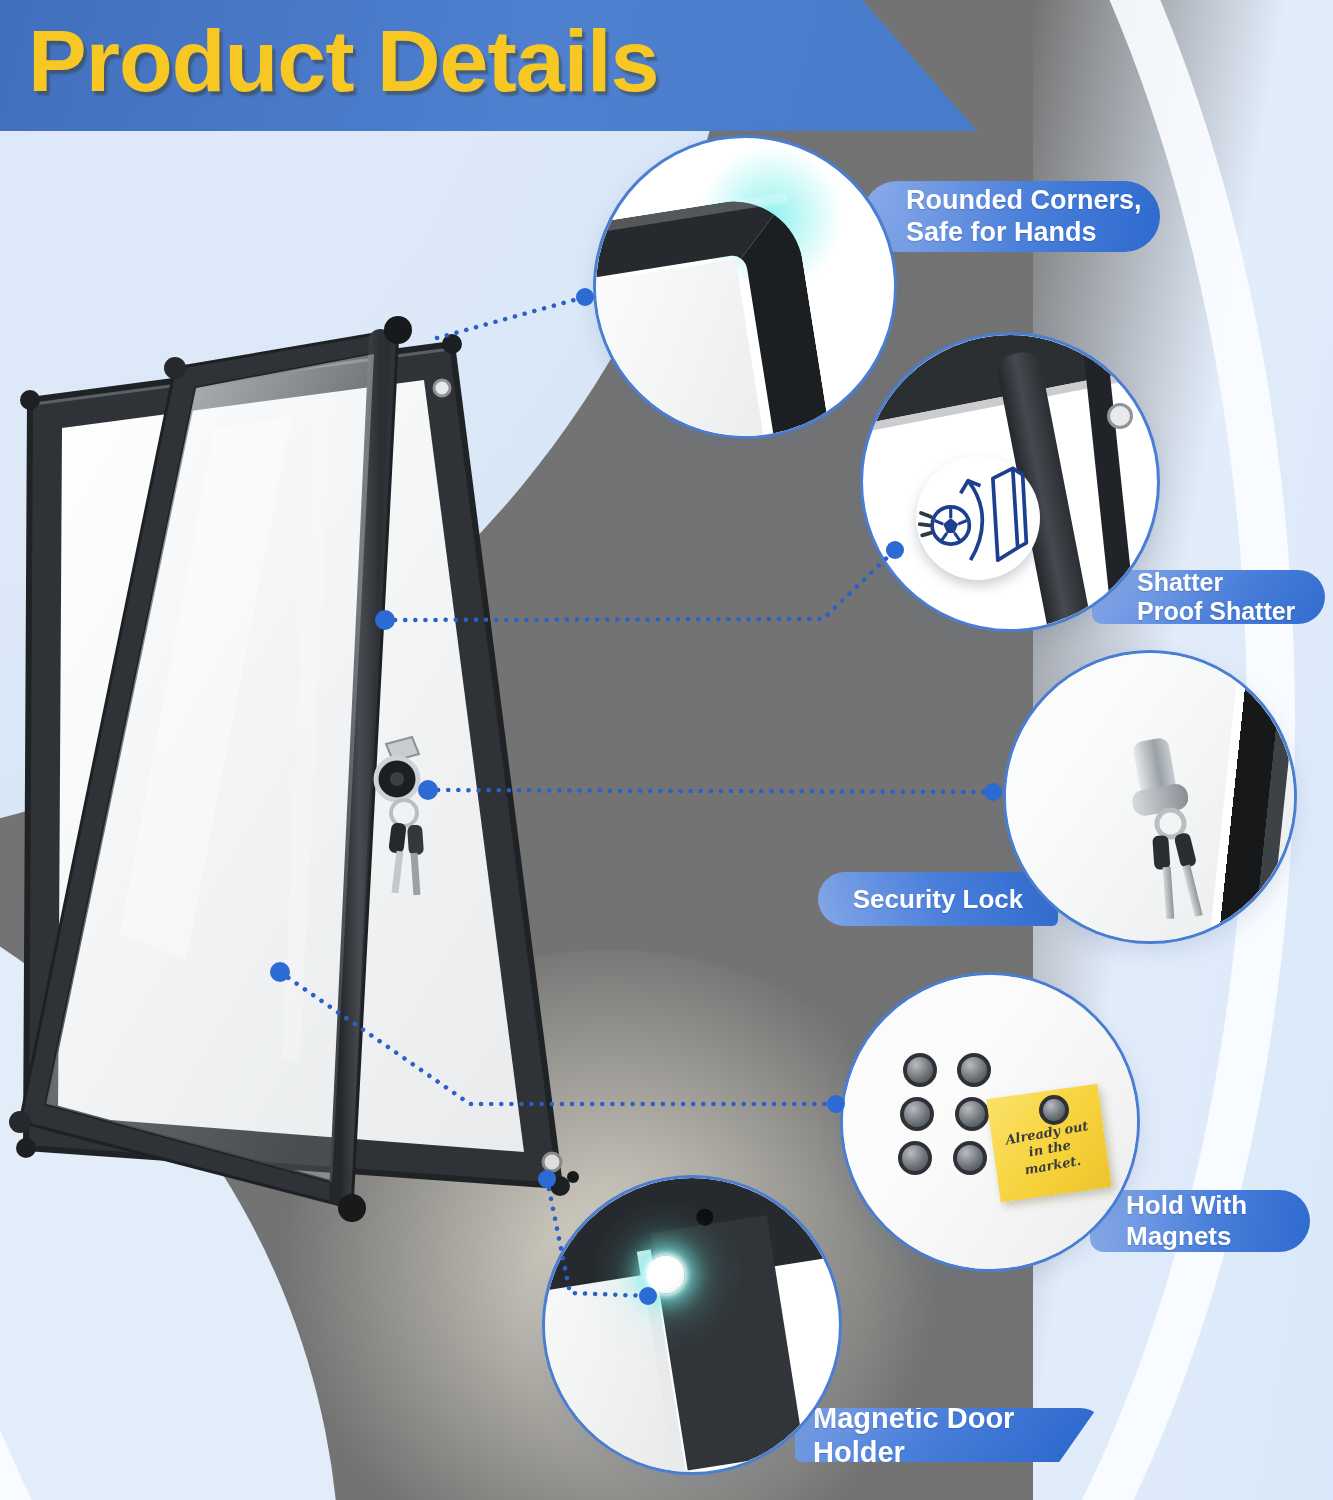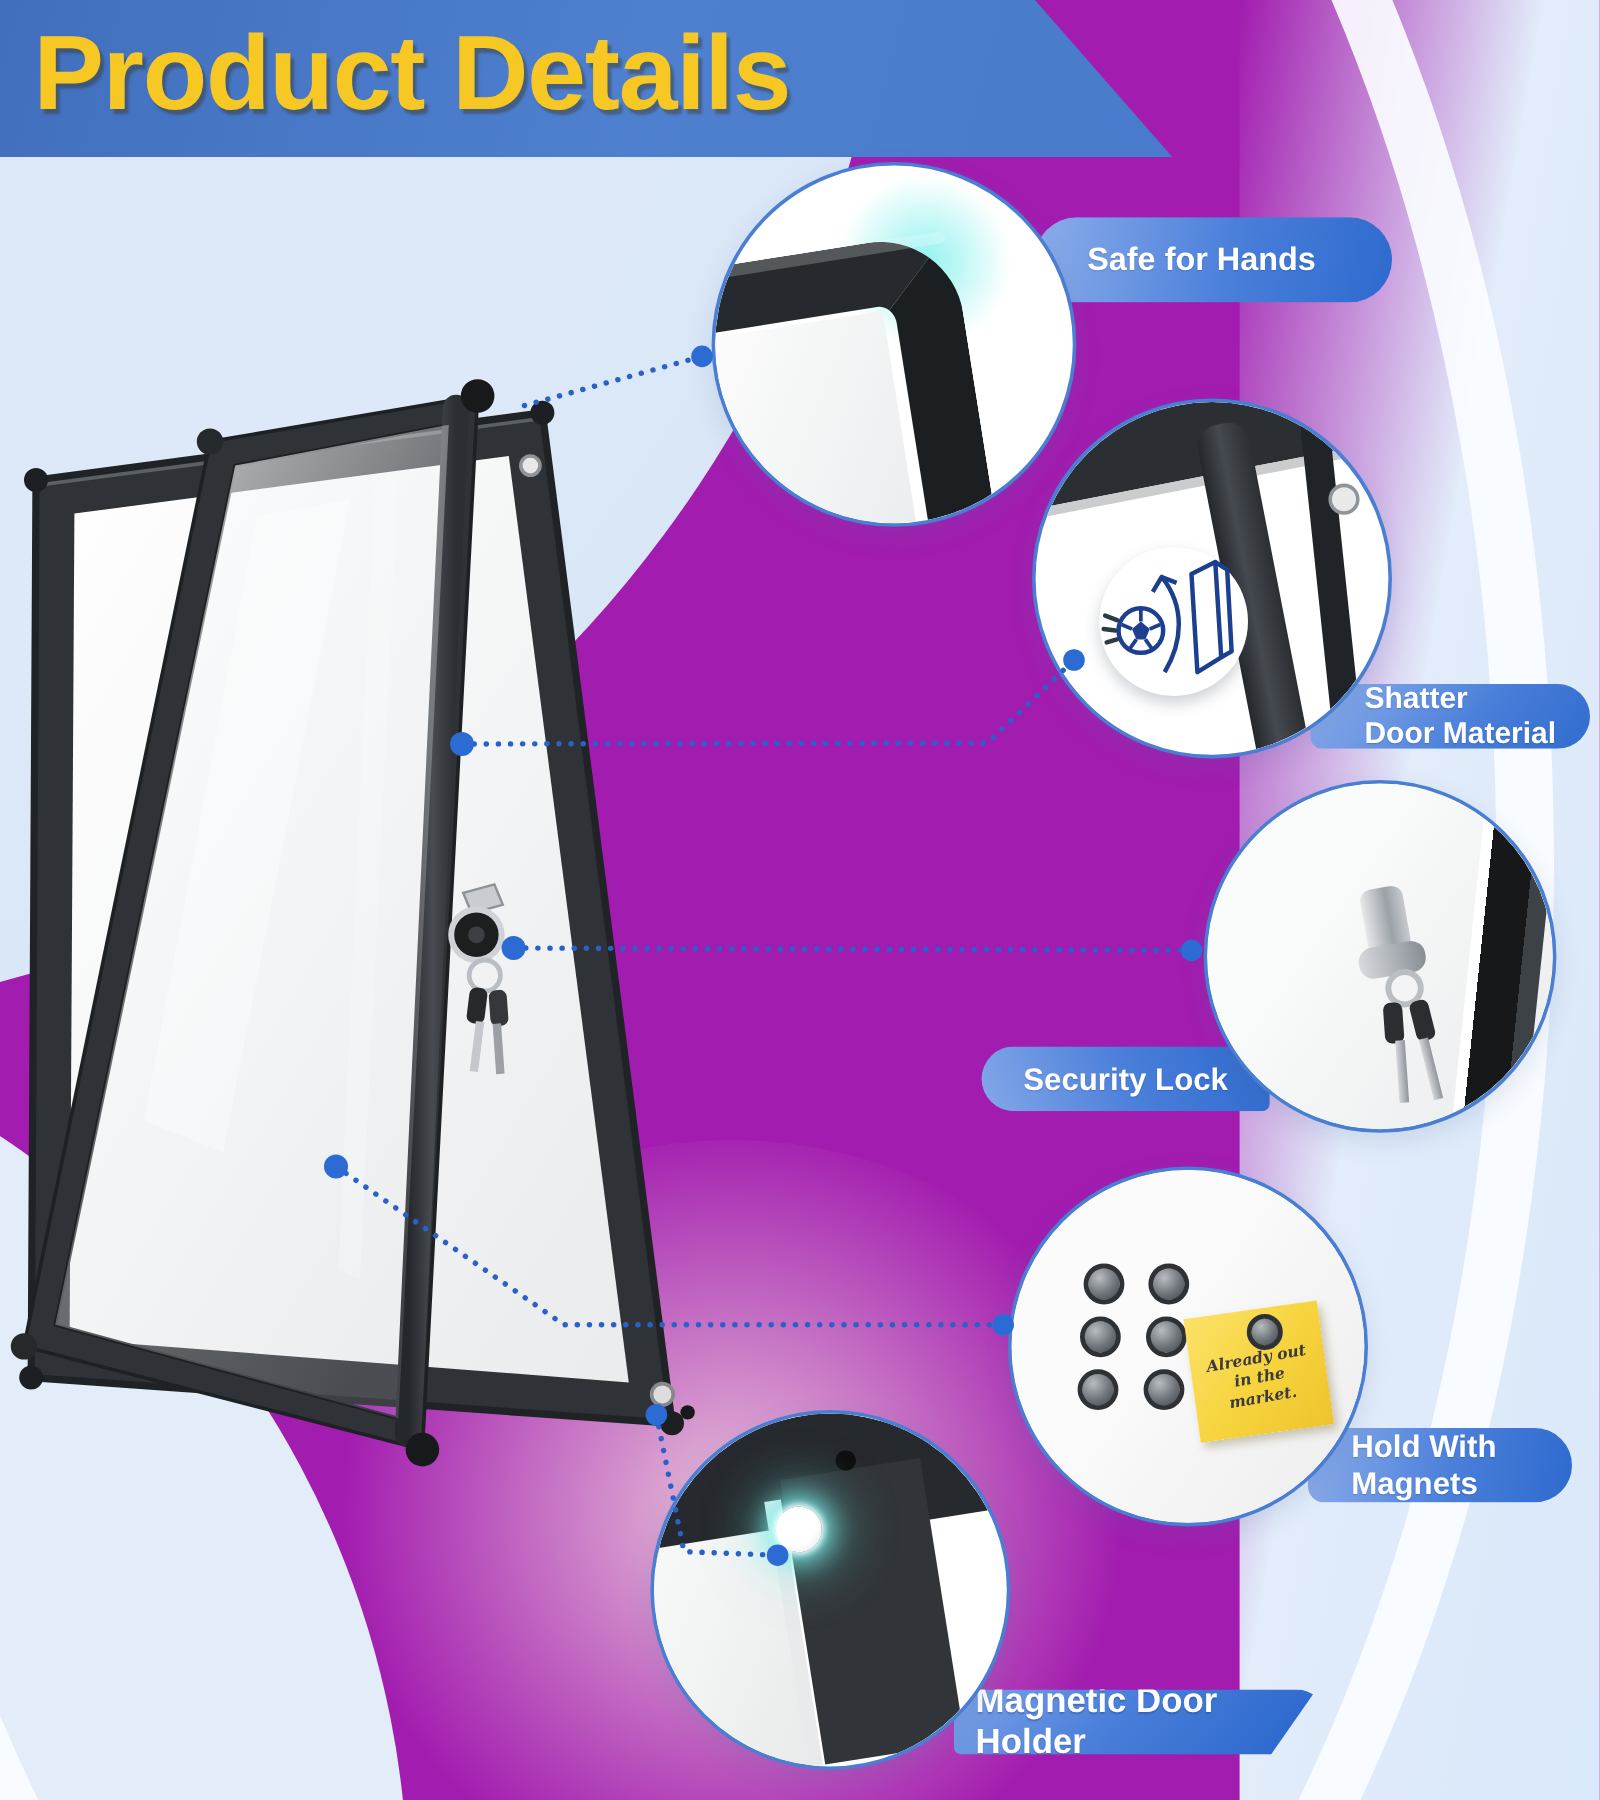--- a/index.html
+++ b/index.html
@@ -1,18 +1,18 @@
 <!DOCTYPE html>
 <html><head>
 <meta charset="utf-8">
 <style>
   html,body{margin:0;padding:0;background:#e9e9e6;}
   .page{
     position:relative; width:1333px; height:1500px; overflow:hidden;
-    background:#a21caf;
+    background:#737373;
     font-family:"Liberation Sans", sans-serif;
   }
   
   .bg-topleft{
     position:absolute; left:-1250px; top:-1150px; width:2000px; height:2000px;
     border-radius:50%;
     background:radial-gradient(circle, #dde9f8 55%, #d2e2f5 100%);
     z-index:0;
   }
   .bg-bottomleft{
@@ -224,28 +224,29 @@
       <rect x="390" y="823" width="15" height="30" rx="6" fill="#26292c" transform="rotate(7 397 838)"></rect>
       <rect x="408" y="825" width="15" height="30" rx="6" fill="#34383c" transform="rotate(-4 415 840)"></rect>
       <rect x="394" y="851" width="7" height="42" fill="#c4c8cc" transform="rotate(7 397 872)"></rect>
       <rect x="412" y="853" width="7" height="42" fill="#9aa0a5" transform="rotate(-4 415 874)"></rect>
     </g>
   </svg>
 
   <div class="pill pill1">
     <div class="pill-bg"></div>
     <div class="pill-text">
+      <span>Rounded Corners,</span>
       <span>Safe for Hands</span>
     </div>
   </div>
   <div class="pill pill2">
     <div class="pill-bg"></div>
     <div class="pill-text">
       <span>Shatter</span>
-      <span>Door Material</span>
+      <span>Proof Shatter</span>
     </div>
   </div>
   <div class="pill pill3">
     <div class="pill-bg"></div>
     <div class="pill-text">
       <span>Security Lock</span>
     </div>
   </div>
   <div class="pill pill4">
     <div class="pill-bg"></div>

